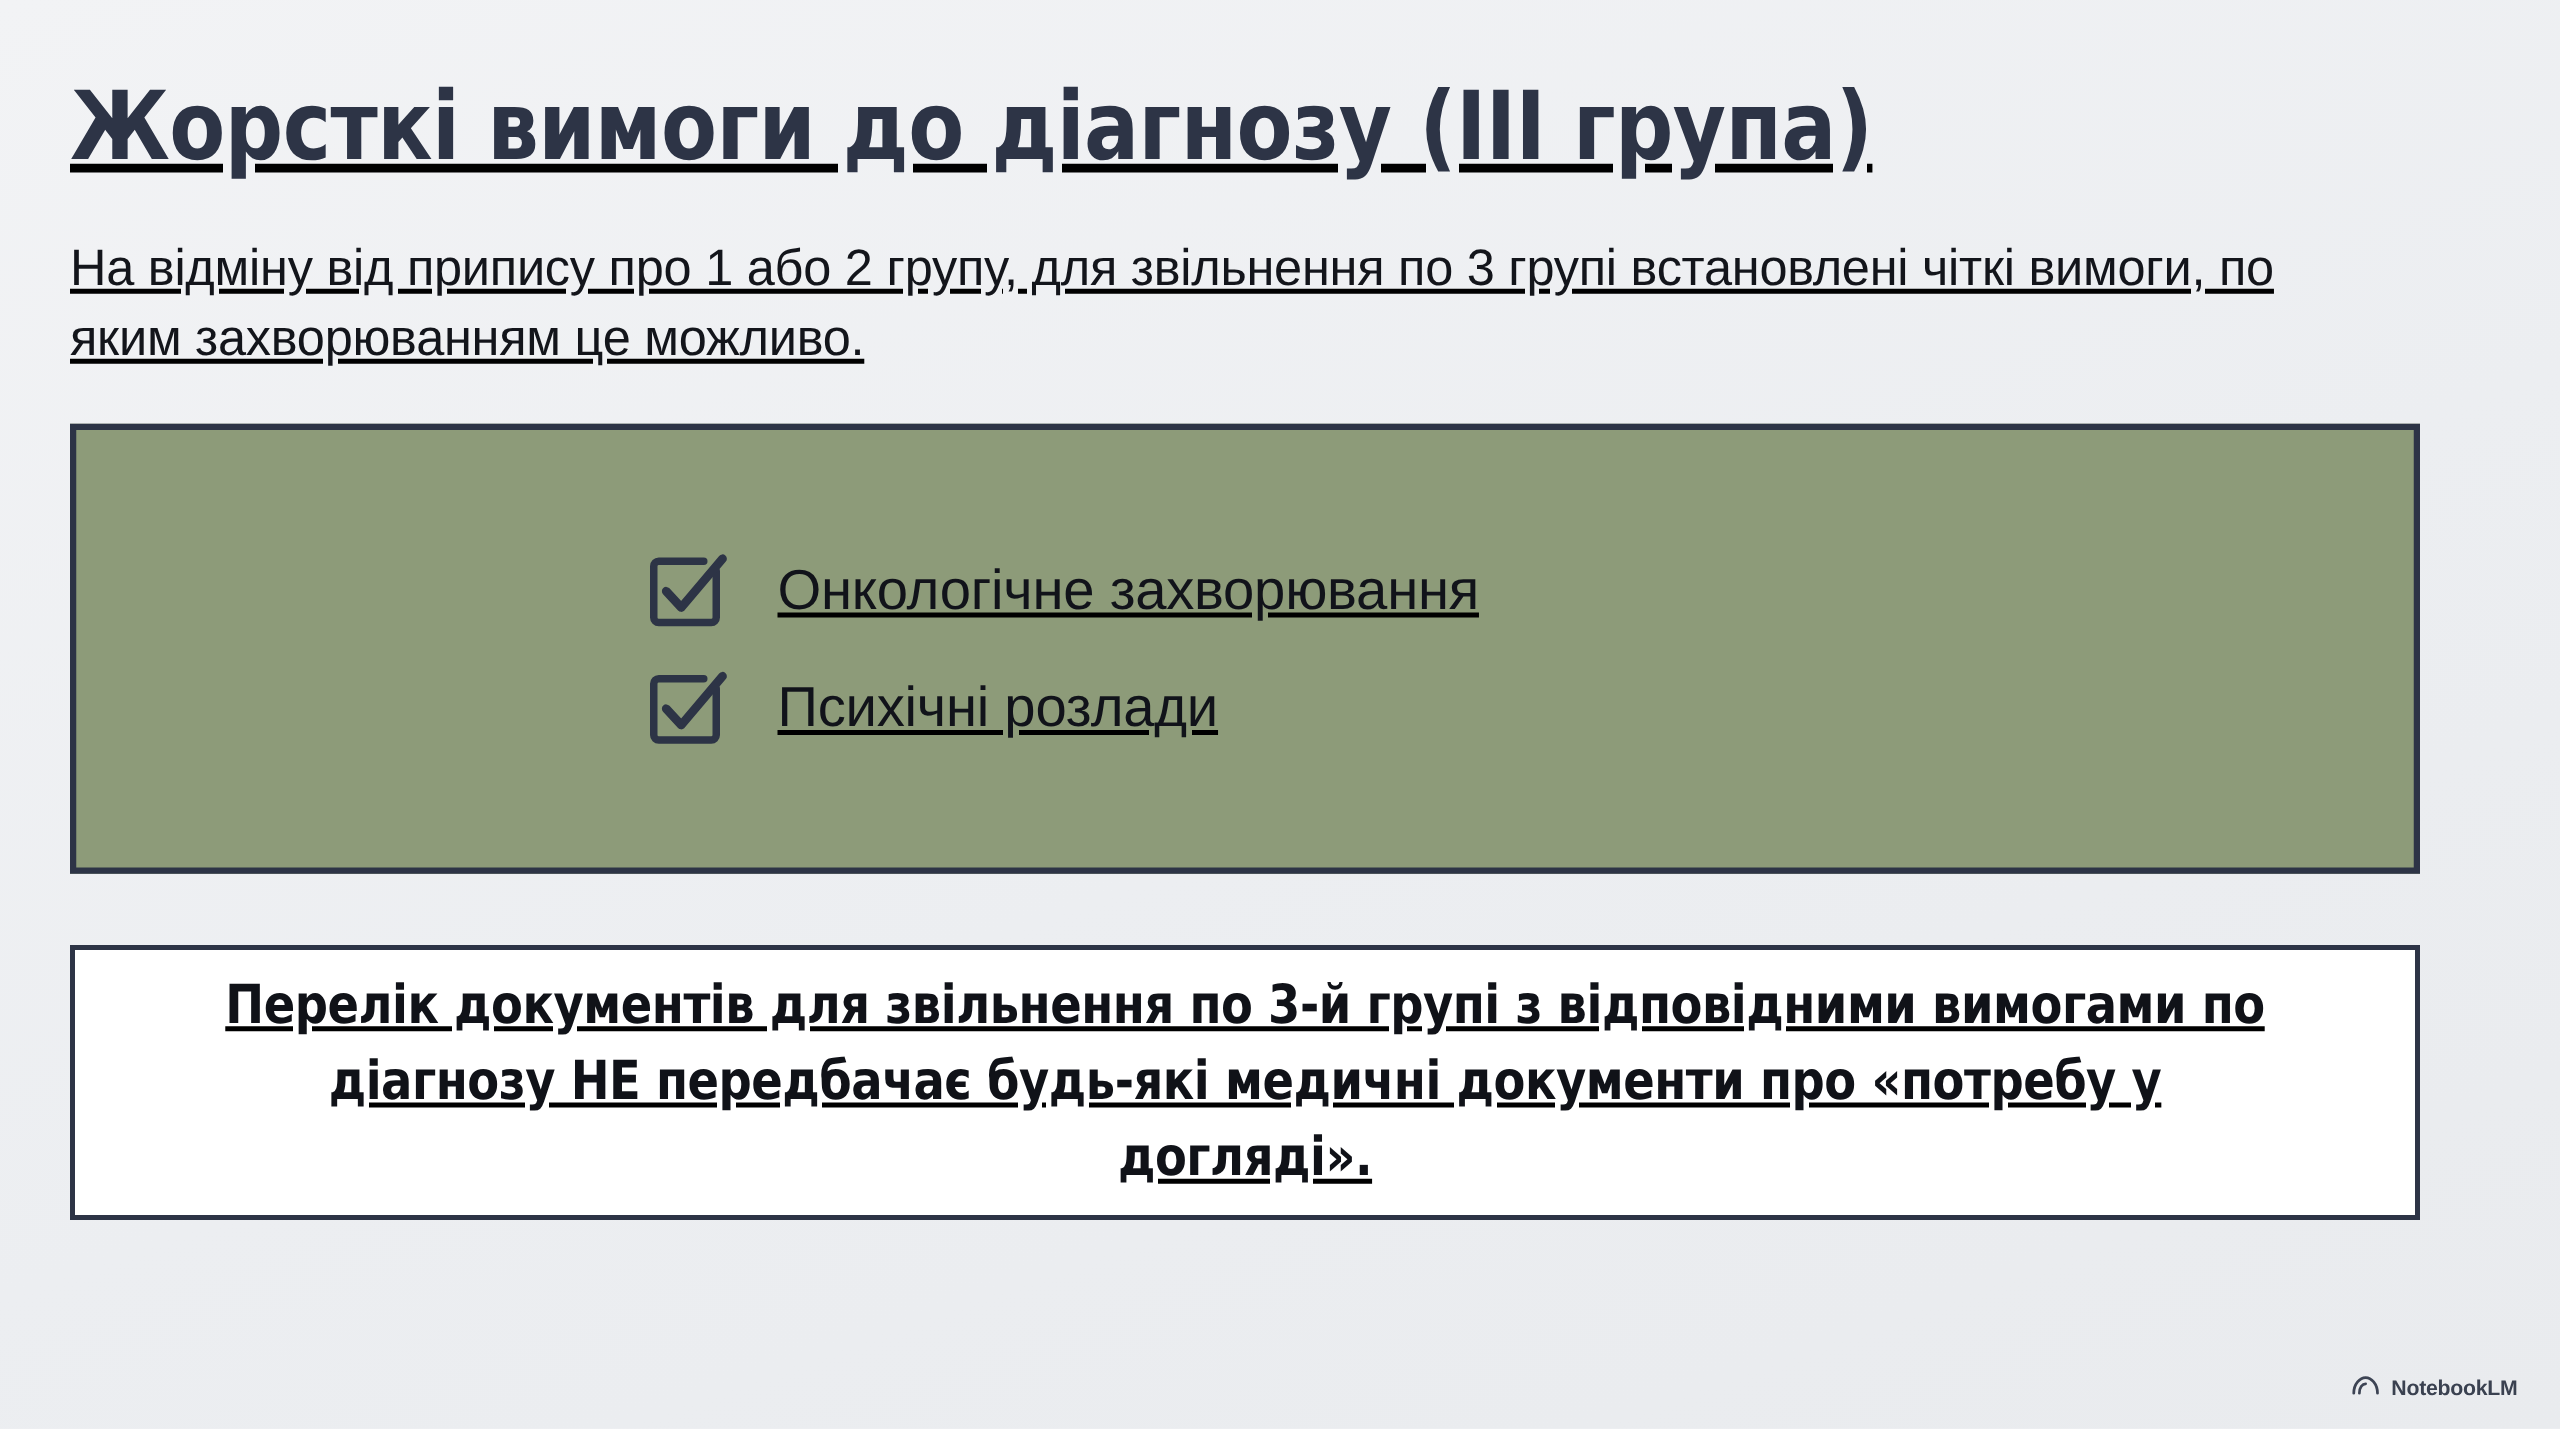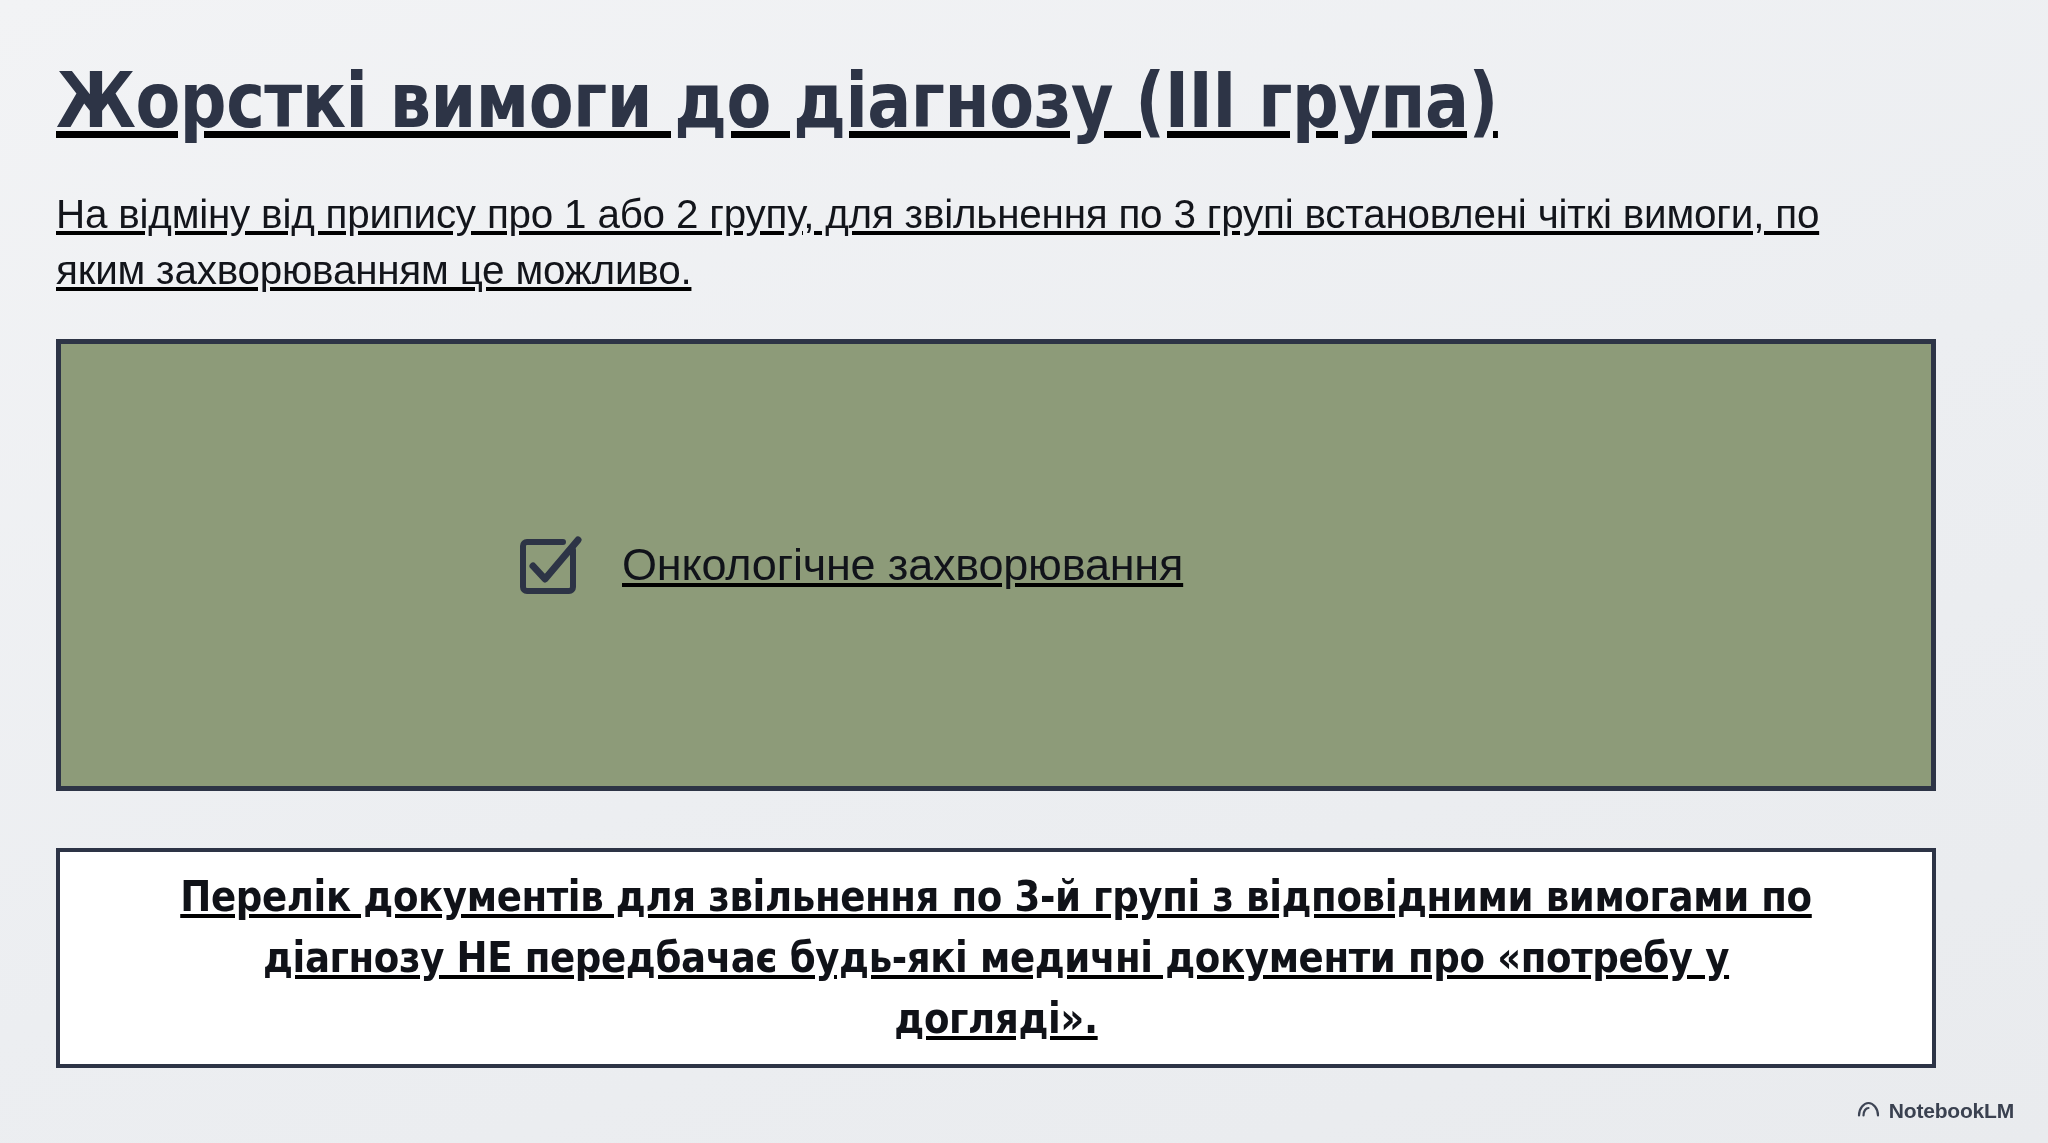--- a/index.html
+++ b/index.html
@@ -46,21 +46,21 @@
     max-width: 1790px;
     transform: scaleX(0.985);
     transform-origin: left center;
     margin-bottom: 40px;
   }
 
   
   .checklist-panel {
     background: #8d9b79;
     border: 5px solid #2d3446;
-    height: 452px;
+    height: 360px;
     display: flex;
     flex-direction: column;
     justify-content: center;
     padding-left: 455px;
     gap: 30px;
     margin-bottom: 57px;
   }
 
   .check-row {
     display: flex;
@@ -113,21 +113,21 @@
     position: absolute;
     right: 34px;
     bottom: 20px;
     display: flex;
     align-items: center;
     gap: 9px;
     color: #3d4454;
   }
   .footer-brand .brand-mark { display: block; }
   .footer-brand .brand-text {
-    font-size: 21px;
+    font-size: 17px;
     font-weight: 600;
     letter-spacing: -0.2px;
     color: #3a4150;
   }
 </style>
 </head>
 <body>
 
 <div class="slide">
 
@@ -140,20 +140,29 @@
     <div class="check-row">
       <span class="check-box">
         <svg width="64" height="64" viewBox="0 0 64 64" fill="none">
           <path d="M57 17 V54 A4 4 0 0 1 53 58 H11 A4 4 0 0 1 7 54 V13 A4 4 0 0 1 11 9 H47" stroke="#2d3446" stroke-width="6" stroke-linecap="round"></path>
           <path d="M17 33 L29 46 L62 7" stroke="#2d3446" stroke-width="7" stroke-linecap="round" stroke-linejoin="round"></path>
         </svg>
       </span>
       <span class="check-label">Онкологічне захворювання</span>
     </div>
 
+    <div class="check-row">
+      <span class="check-box">
+        <svg width="64" height="64" viewBox="0 0 64 64" fill="none">
+          <path d="M57 17 V54 A4 4 0 0 1 53 58 H11 A4 4 0 0 1 7 54 V13 A4 4 0 0 1 11 9 H47" stroke="#2d3446" stroke-width="6" stroke-linecap="round"></path>
+          <path d="M17 33 L29 46 L62 7" stroke="#2d3446" stroke-width="7" stroke-linecap="round" stroke-linejoin="round"></path>
+        </svg>
+      </span>
+      <span class="check-label">Психічні розлади</span>
+    </div>
 
 
   </div>
 
   <div class="notice-box">
     <p class="notice-text">Перелік документів для звільнення по 3-й групі з відповідними вимогами по діагнозу НЕ передбачає будь-які медичні документи про «потребу у догляді».</p>
   </div>
 
   <div class="footer-brand">
     <span class="brand-mark">

